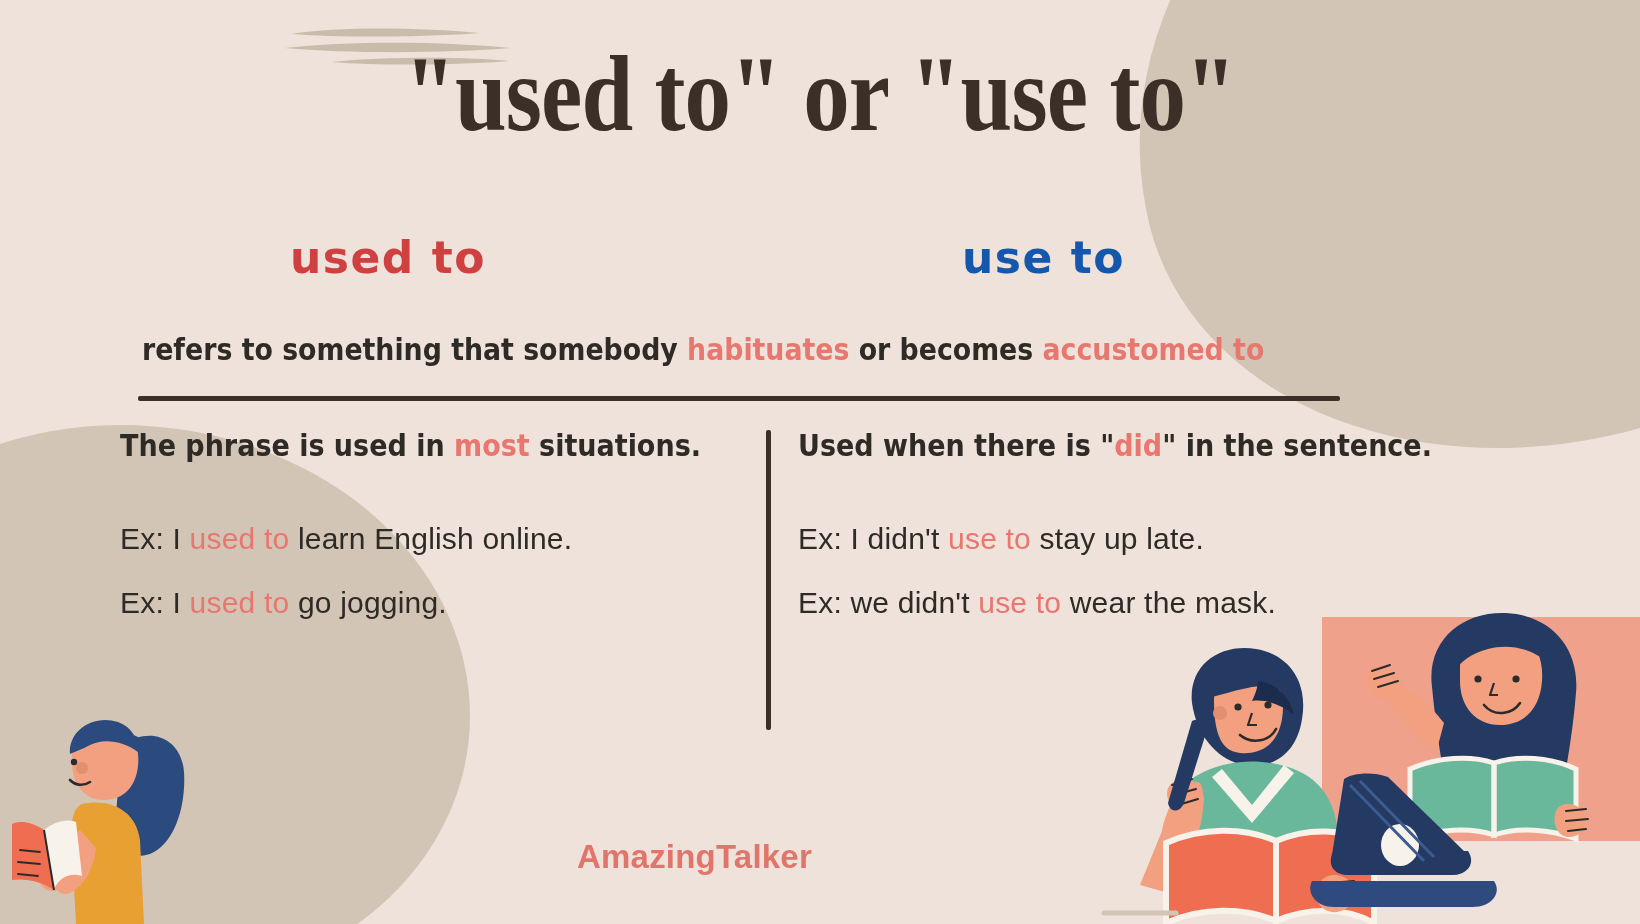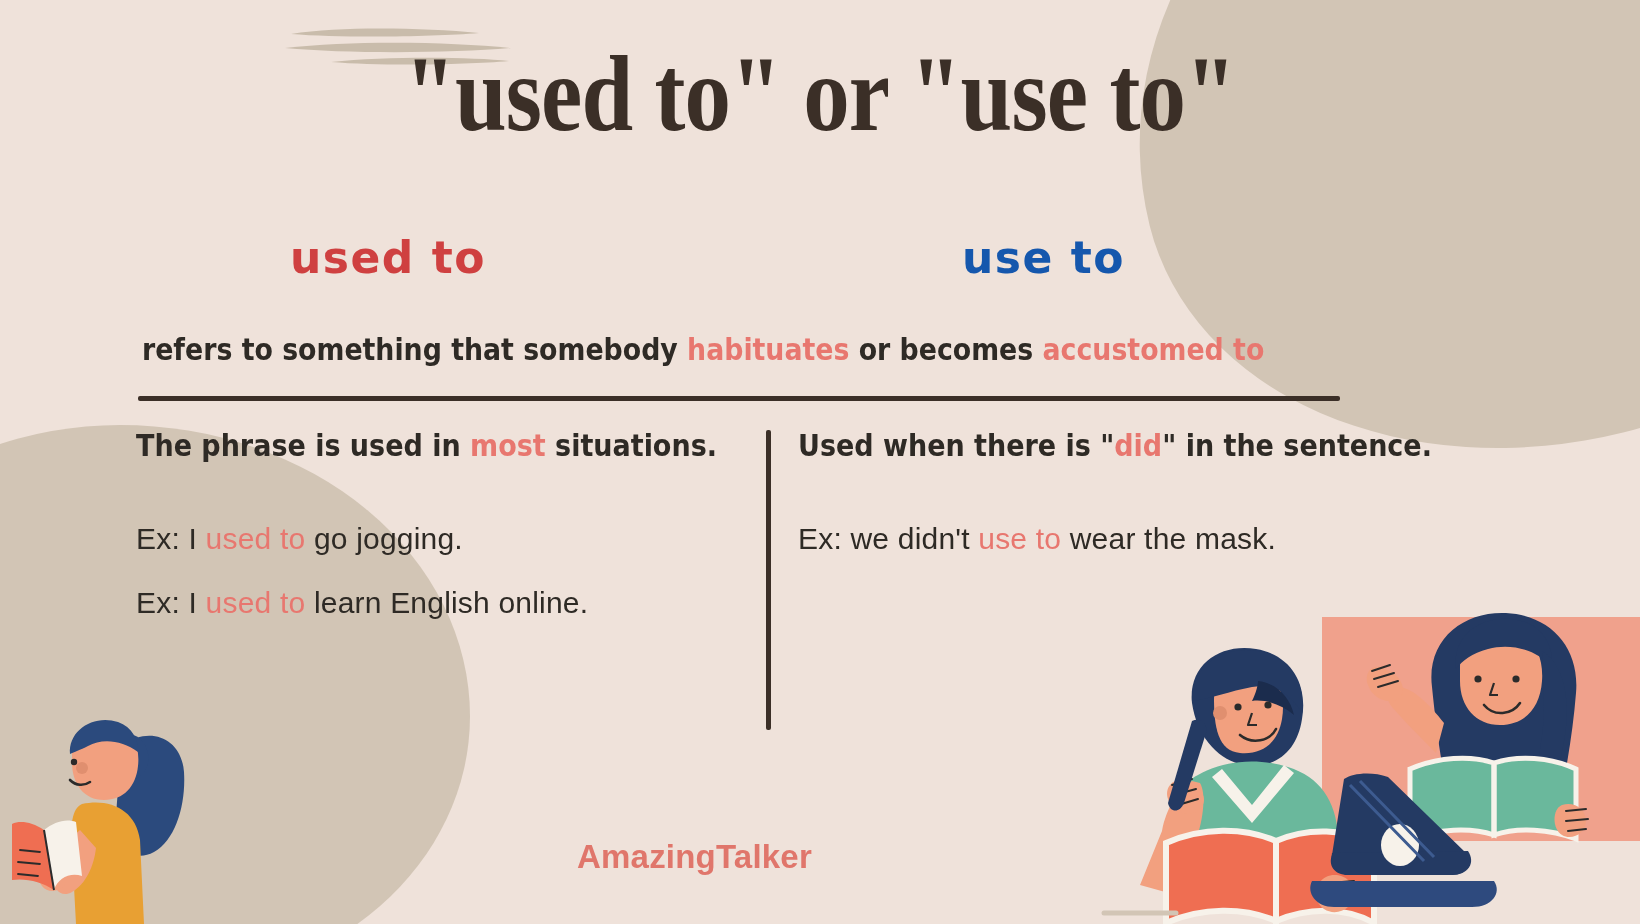--- a/index.html
+++ b/index.html
@@ -102,21 +102,21 @@
     top: 430px;
     left: 766px;
     width: 5px;
     height: 300px;
     background: #3b2f27;
     border-radius: 2px;
   }
 
   
   .col { position: absolute; top: 428px; }
-  .col.left  { left: 136px; width: 615px; }
+  .col.left  { left: 120px; width: 615px; }
   .col.right { left: 798px; width: 680px; }
 
   .col-statement {
     font-family: "DejaVu Sans Condensed", "Liberation Sans Narrow", "Liberation Sans", sans-serif;
     font-weight: 700;
     font-size: 30px;
     color: #2e2a25;
     line-height: 1.2;
     margin: 0 0 56px 0;
     white-space: nowrap;
@@ -178,30 +178,33 @@
   </div>
 
   <div class="hrule"></div>
   <div class="vrule"></div>
 
   <div class="col left">
     <p class="col-statement">
       <span>The phrase is used in </span><span class="hl">most</span><span> situations.</span>
     </p>
     <p class="example">
+      <span>Ex: I </span><span class="hl">used to</span><span> learn English online.</span>
+    </p>
+    <p class="example">
       <span>Ex: I </span><span class="hl">used to</span><span> go jogging.</span>
-    </p>
-    <p class="example">
-      <span>Ex: I </span><span class="hl">used to</span><span> learn English online.</span>
     </p>
   </div>
 
   <div class="col right">
     <p class="col-statement">
       <span>Used when there is "</span><span class="hl">did</span><span>" in the sentence.</span>
+    </p>
+    <p class="example">
+      <span>Ex: I didn't </span><span class="hl">use to</span><span> stay up late.</span>
     </p>
     <p class="example">
       <span>Ex: we didn't </span><span class="hl">use to</span><span> wear the mask.</span>
     </p>
   </div>
 
   <div class="brand">AmazingTalker</div>
 
   <svg class="illus-left" viewBox="0 0 230 224">
 

